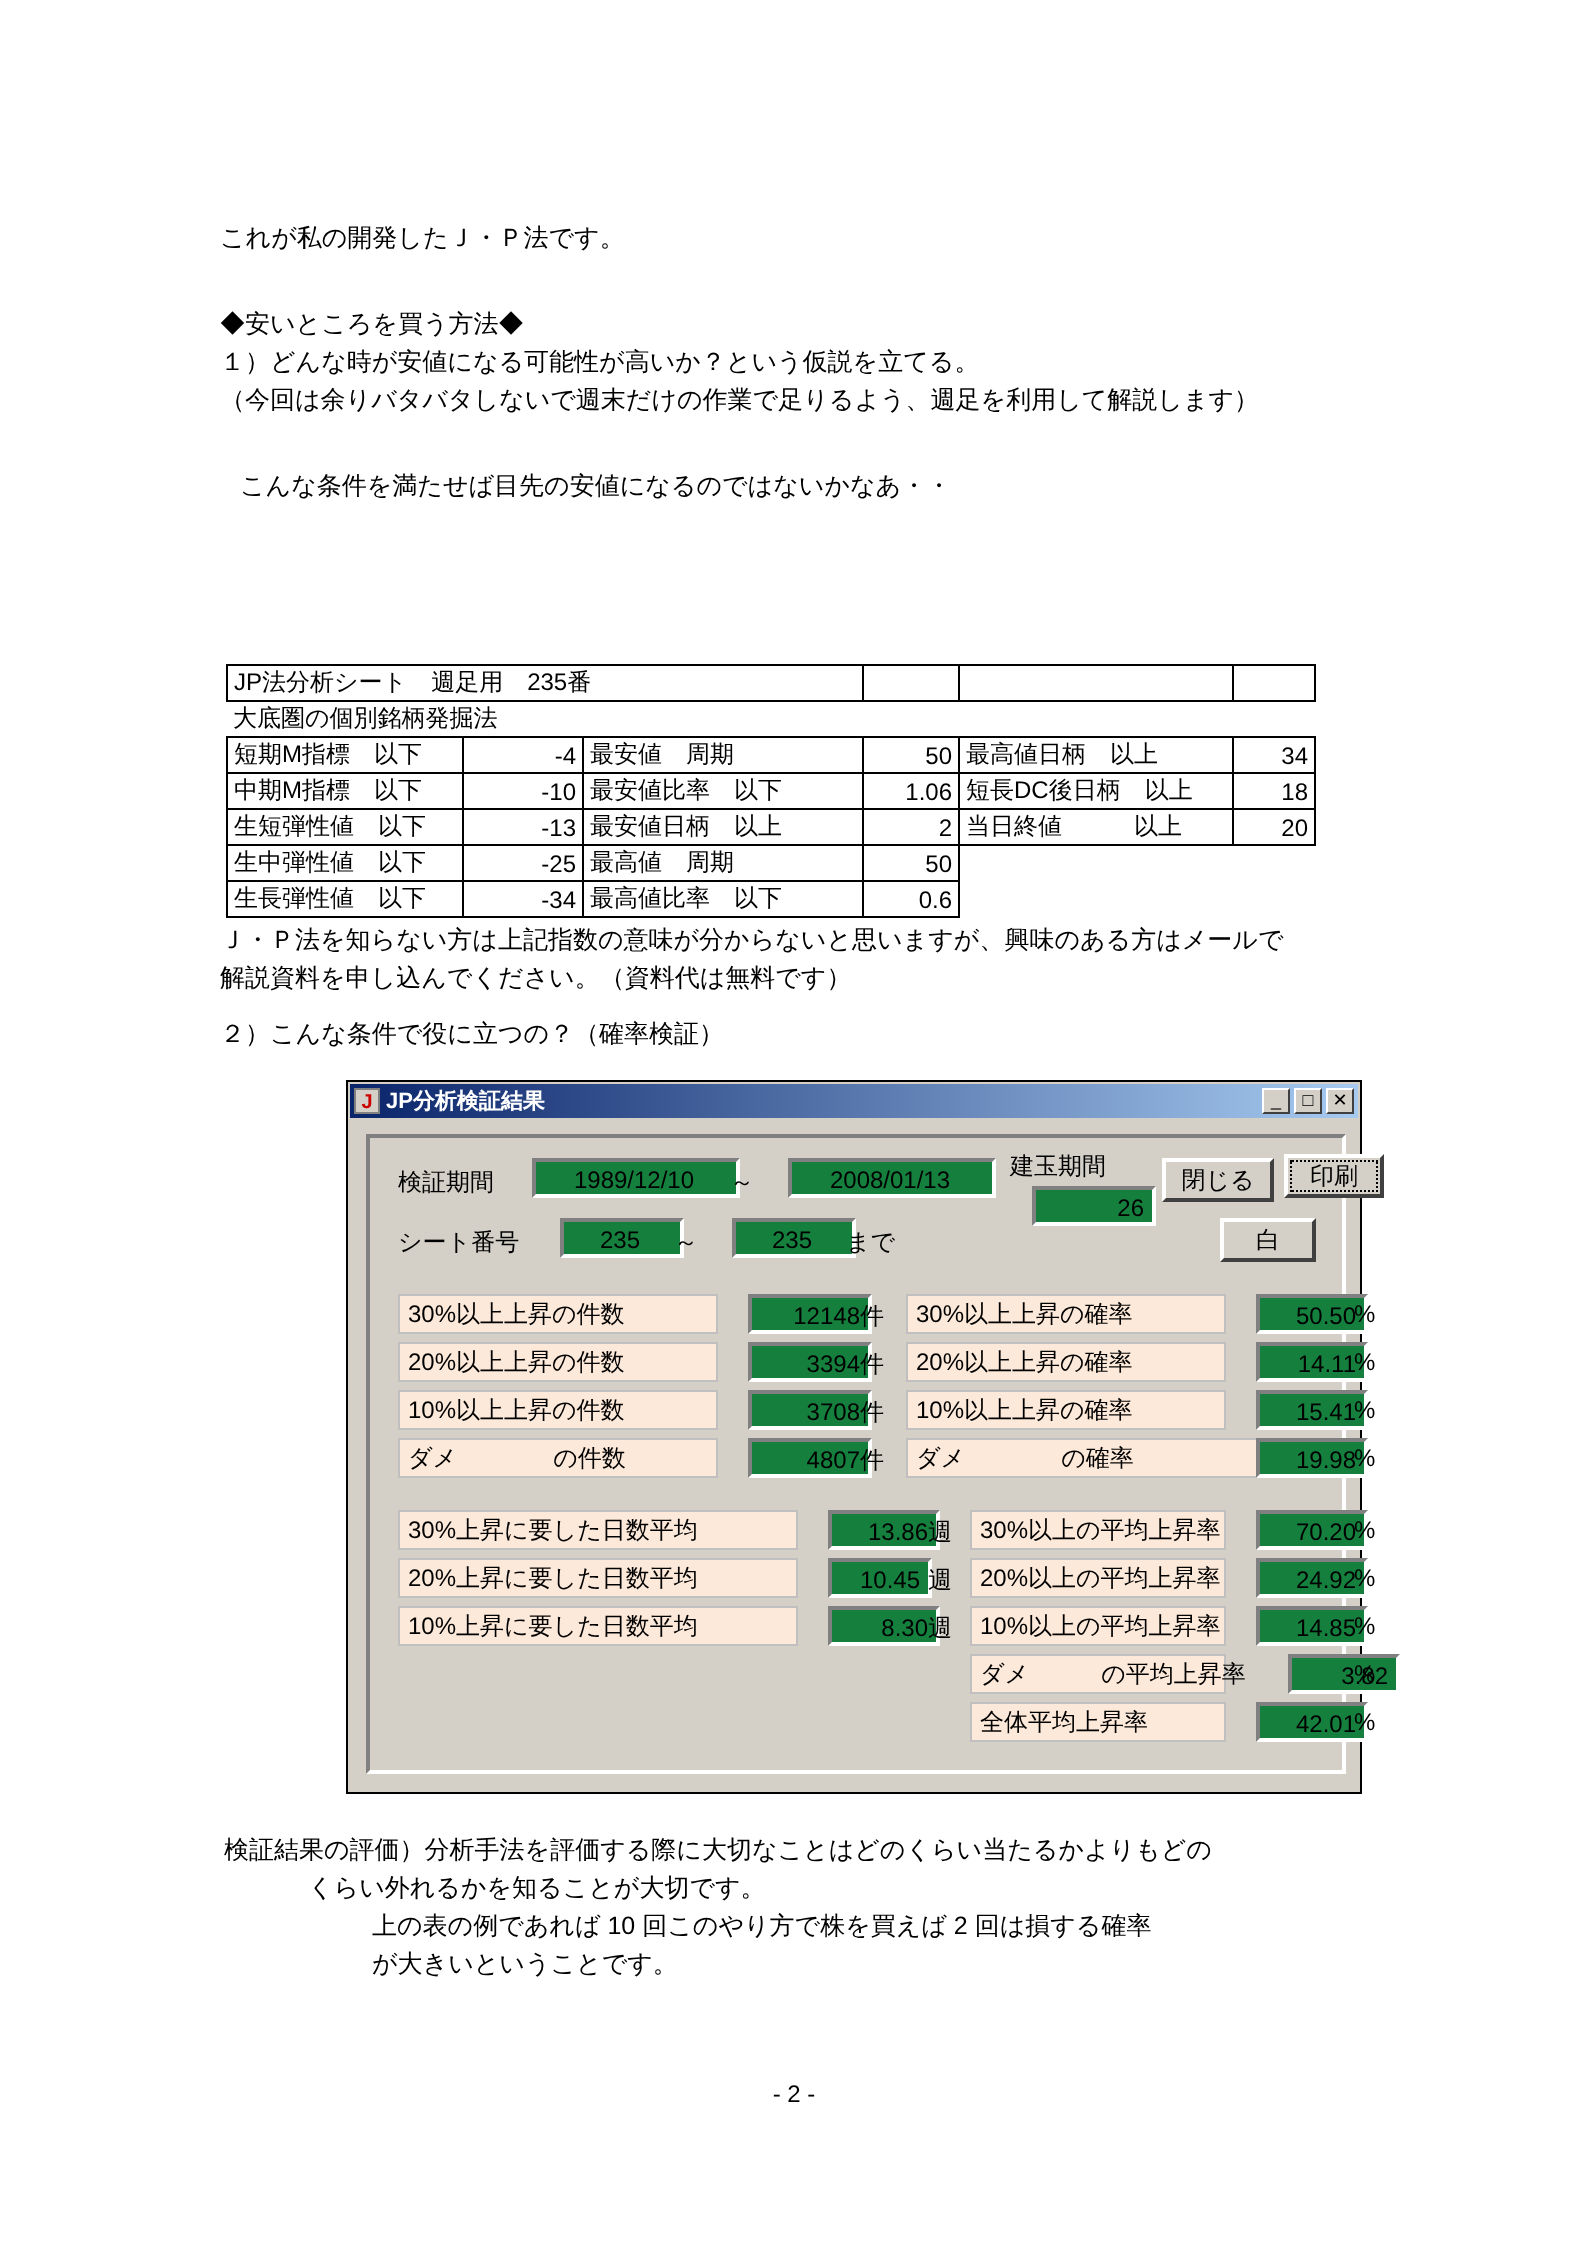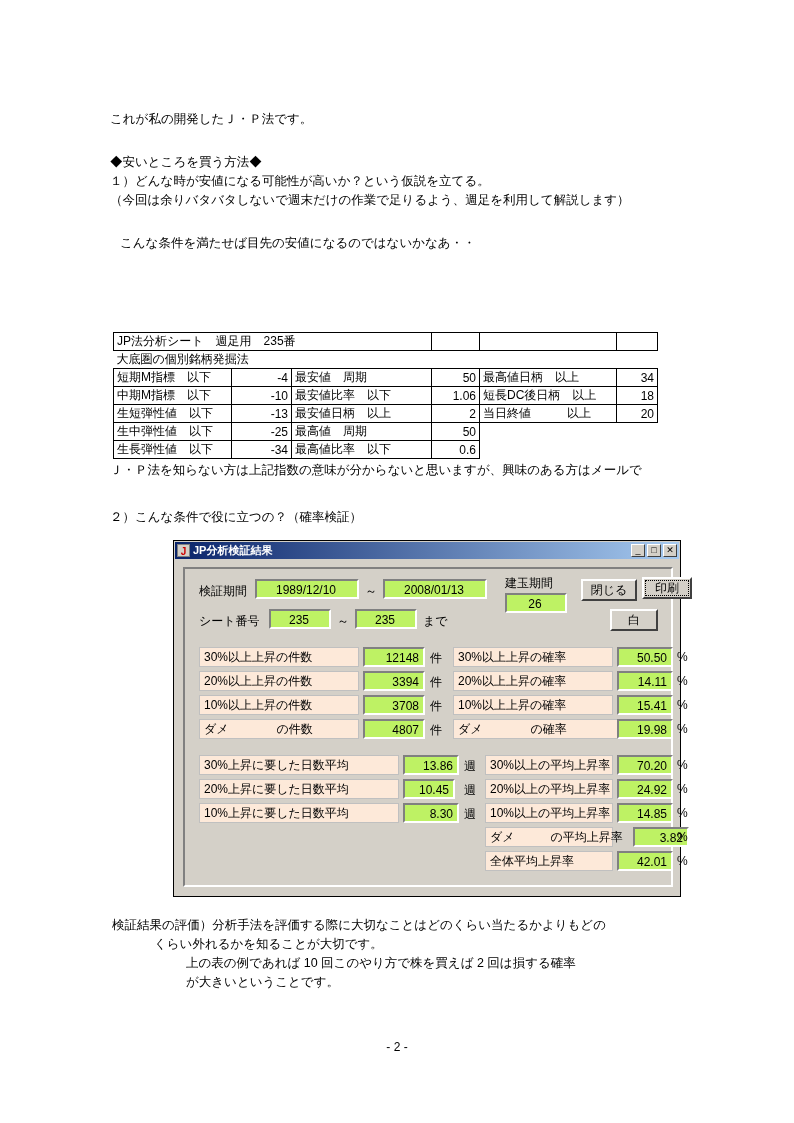--- a/index.html
+++ b/index.html
@@ -124,31 +124,32 @@
     border: 2px solid;
     border-color: #808080 #ffffff #ffffff #808080;
     box-sizing: border-box;
   }
   .lbl {
     font-size: 12px;
     color: #000;
     white-space: nowrap;
   }
   .field {
-    background: #bef264;
+    background: #15803d;
     border: 2px solid;
     border-color: #808080 #ffffff #ffffff #808080;
     font-size: 12px;
     text-align: right;
     padding: 1px 4px 0 2px;
     box-sizing: border-box;
     height: 20px;
     line-height: 16px;
     font-family: "Liberation Sans", sans-serif;
     color: #000;
+    margin-left: 11px;
   }
   .field.center { text-align: center; }
   .btn {
     background: #d4d0c8;
     border: 2px solid;
     border-color: #ffffff #404040 #404040 #ffffff;
     font-size: 12px;
     text-align: center;
     box-sizing: border-box;
     height: 22px;
@@ -256,20 +257,21 @@
         <td class="num">0.6</td>
         <td style="border:none"></td>
         <td style="border:none"></td>
       </tr>
     </tbody>
       </table>
   </div>
 
   <div class="abs" style="left:110px; top:461px; width:600px;">
     <p class="para">Ｊ・Ｐ法を知らない方は上記指数の意味が分からないと思いますが、興味のある方はメールで</p>
+    <p class="para">解説資料を申し込んでください。（資料代は無料です）</p>
   </div>
 
   <div class="abs" style="left:110px; top:508px; width:600px;">
     <p class="para">２）こんな条件で役に立つの？（確率検証）</p>
   </div>
 
   <div class="dialog">
 
     <div class="titlebar">
       <div class="tb-icon">J</div>
@@ -282,21 +284,21 @@
     </div>
 
     <div class="dlg-inner">
 
       <div class="lbl abs" style="left:14px; top:14px;">検証期間</div>
       <div class="field center abs" style="left:70px; top:10px; width:104px;">1989/12/10</div>
       <div class="lbl abs tilde" style="left:180px; top:14px;">～</div>
       <div class="field center abs" style="left:198px; top:10px; width:104px;">2008/01/13</div>
 
       <div class="lbl abs" style="left:320px; top:6px;">建玉期間</div>
-      <div class="field center abs" style="left:320px; top:24px; width:62px;">26</div>
+      <div class="field center abs" style="left:320px; top:24px; width:62px;text-align:right;">26</div>
 
       <div class="btn abs" style="left:396px; top:10px; width:56px;">閉じる</div>
 
       <div class="lbl abs" style="left:14px; top:44px;">シート番号</div>
       <div class="field center abs" style="left:84px; top:40px; width:62px;">235</div>
       <div class="lbl abs tilde" style="left:152px; top:44px;">～</div>
       <div class="field center abs" style="left:170px; top:40px; width:62px;">235</div>
       <div class="lbl abs" style="left:238px; top:44px;">まで</div>
 
       <div class="btn abs" style="left:425px; top:40px; width:48px;">白</div>

